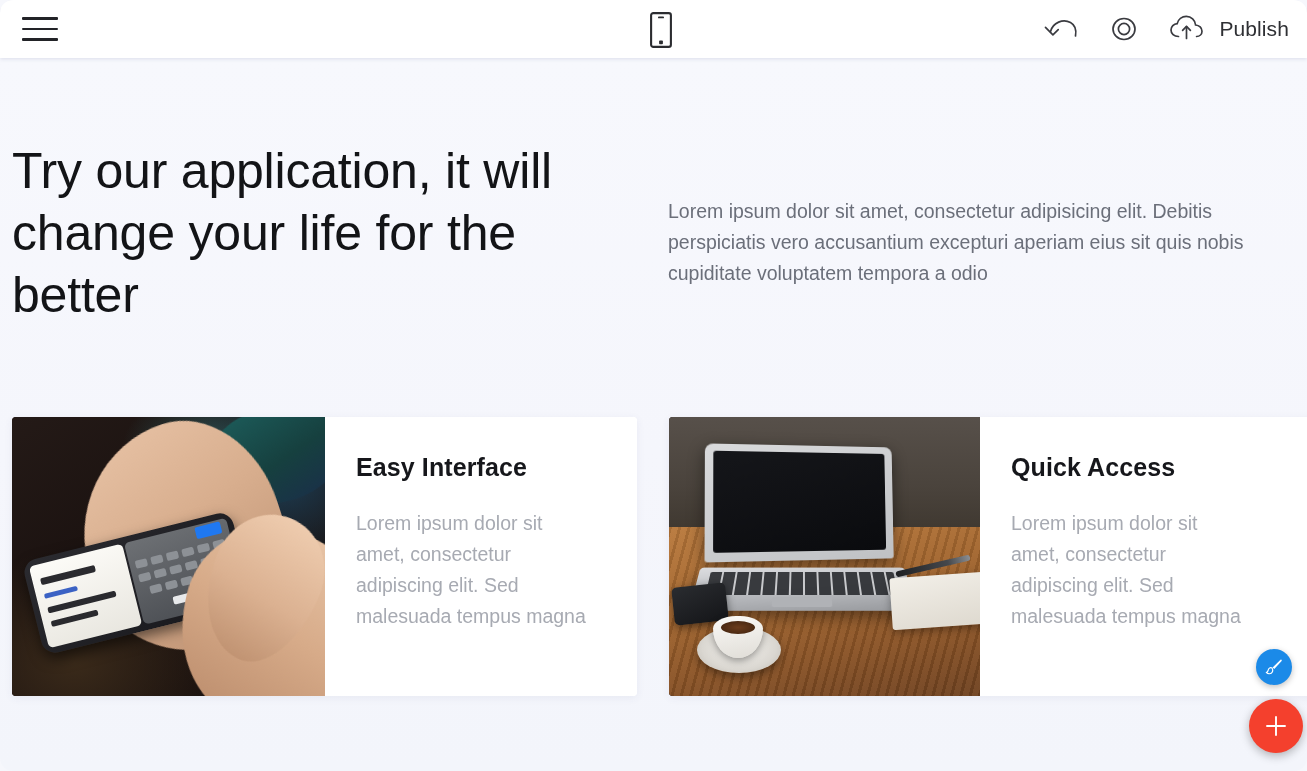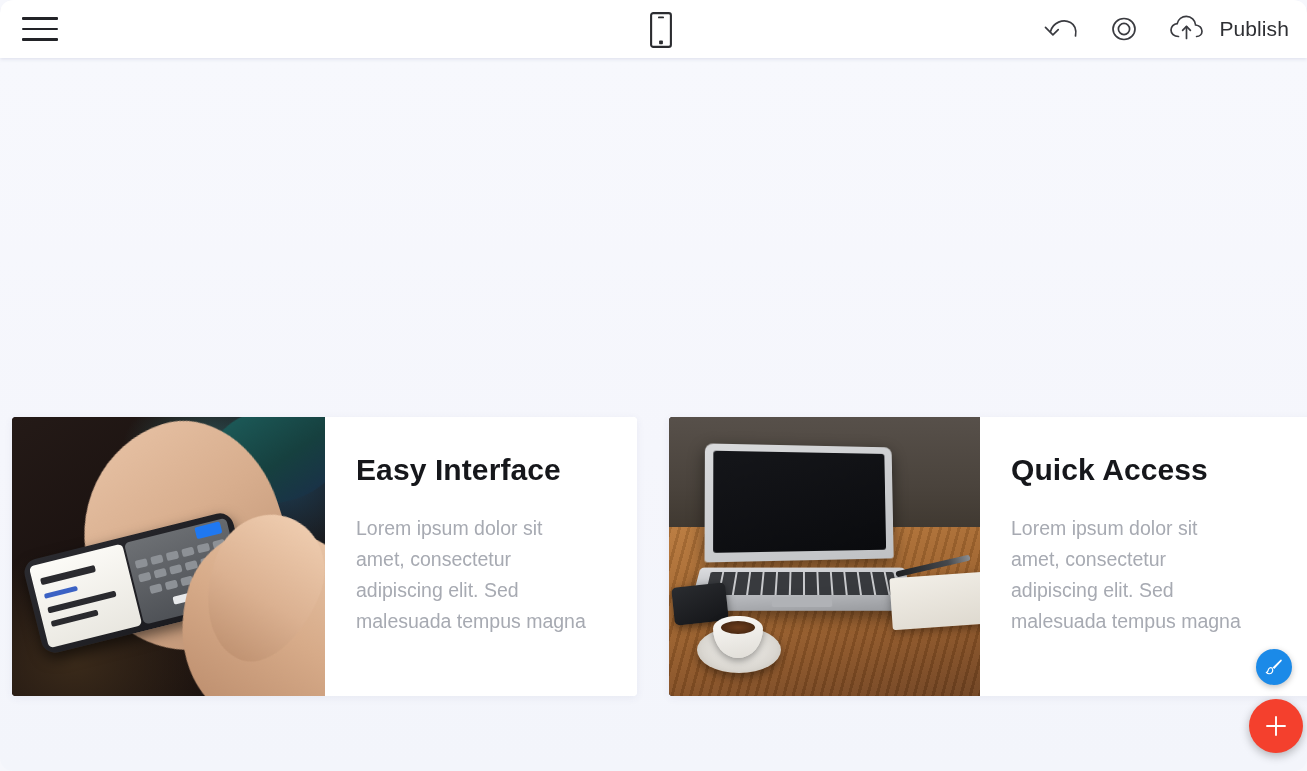--- a/index.html
+++ b/index.html
@@ -169,21 +169,21 @@
     background: #221513;
   }
   .card-2 .card-media { flex: 0 0 311px; width: 311px; }
 
   .card-body {
     flex: 1 1 auto;
     padding: 36px 30px 0 31px;
     background: #ffffff;
   }
   .card-title {
-    font-size: 30px;
+    font-size: 25px;
     font-weight: 700;
     color: #16171b;
     letter-spacing: 0.1px;
     margin-bottom: 26px;
   }
   .card-desc {
     font-size: 19.5px;
     line-height: 31px;
     color: #a7aab2;
     font-weight: 400;
@@ -456,20 +456,22 @@
         </svg>
         <span class="publish-label">Publish</span>
       </div>
 
     </div>
   </div>
 
   <div class="canvas">
 
     <section class="hero">
+      <h1 class="hero-title">Try our application, it will change your life for the better</h1>
+      <p class="hero-text">Lorem ipsum dolor sit amet, consectetur adipisicing elit. Debitis perspiciatis vero accusantium excepturi aperiam eius sit quis nobis cupiditate voluptatem tempora a odio</p>
     </section>
 
     <section class="cards">
 
       <article class="card card-1">
         <div class="card-media">
           <div class="photo-phone">
             <div class="ph-sleeve"></div>
             <div class="ph-hand-a"></div>
             <div class="ph-device">

